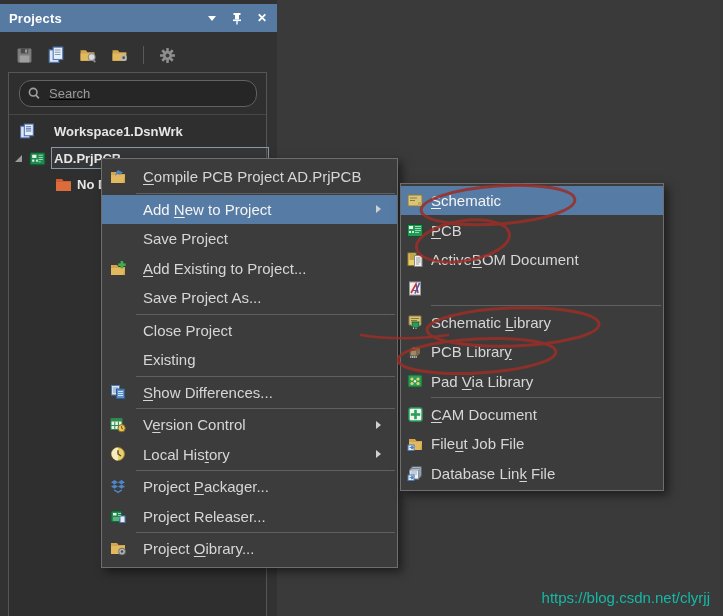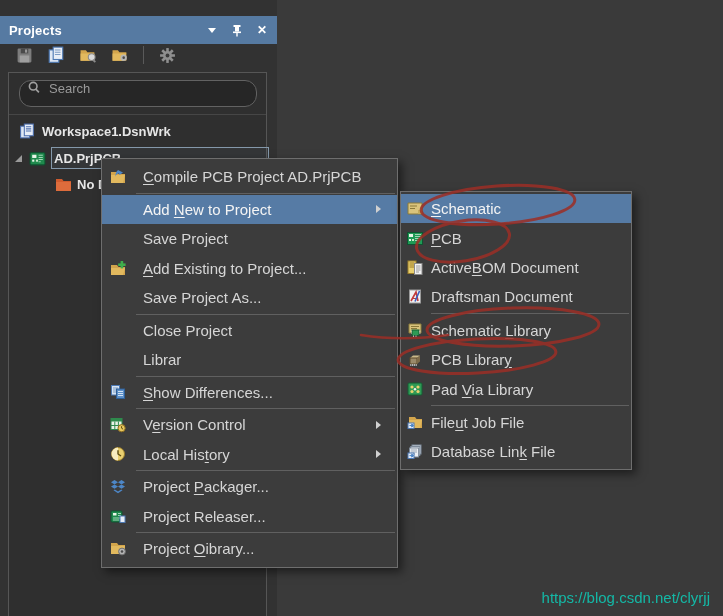--- a/index.html
+++ b/index.html
@@ -5,66 +5,66 @@
   * { margin:0; padding:0; box-sizing:border-box; }
   html,body { background:#2a2a2a; }
   .screen {
     position:relative; width:723px; height:616px; overflow:hidden;
     background:#3a3a3a; font-family:"Liberation Sans", sans-serif;
     -webkit-font-smoothing:antialiased;
   }
   
   .panel { position:absolute; left:0; top:0; width:277px; height:616px; background:#323232; }
   .panel-header {
-    position:absolute; left:0; top:16px; width:277px; height:28px;
+    position:absolute; left:0; top:4px; width:277px; height:28px;
     background:#567aa2; display:flex; align-items:center; padding:0 9px;
   }
   .panel-title { color:#ffffff; font-weight:bold; font-size:13px; letter-spacing:.2px; }
   .header-icons { margin-left:auto; display:flex; align-items:center; gap:13px; }
   .hicon { width:12px; height:12px; display:flex; align-items:center; justify-content:center; cursor:default; }
   .chev-down { width:0; height:0; border-left:4px solid transparent; border-right:4px solid transparent; border-top:5px solid #ffffff; }
   .close-x { color:#ffffff; font-size:12px; font-weight:bold; line-height:1; }
 
   .toolbar { position:absolute; left:14px; top:43px; display:flex; align-items:center; gap:12px; height:24px; }
   .ticon { width:20px; height:20px; display:flex; align-items:center; justify-content:center; }
   .tool-sep { width:1px; height:18px; background:#5a5a5a; margin:0 1px; }
 
   .inner {
     position:absolute; left:8px; top:72px; width:259px; height:544px;
     background:#2f2f2f; border:1px solid #565656; border-bottom:none;
   }
   .search-box {
     position:absolute; left:10px; top:7px; width:238px; height:27px;
     background:#262626; border:1px solid #626262; border-radius:12px;
-    display:flex; align-items:flex-start; padding:0 8px; gap:8px;
+    display:flex; align-items:center; padding:0 8px; gap:8px;text-decoration:underline;
   }
   .search-box input {
     background:transparent; border:none; outline:none; color:#cfcfcf;
     font-family:"Liberation Sans",sans-serif; font-size:13px; width:180px;
   }
   .search-box input::placeholder { color:#9a9a9a; }
   .search-divider { position:absolute; left:0; width:257px; top:41px; border-top:1px solid #464646; }
 
   .tree-row { position:absolute; display:flex; align-items:center; color:#e6e6e6; font-weight:bold; font-size:13px; }
-  .row-workspace { left:10px; top:48px; height:20px; gap:6px; }
+  .row-workspace { left:10px; top:48px; height:20px; gap:18px; }
   .row-project { left:0px; top:74px; height:22px; }
   .twisty { width:0; height:0; border-bottom:7px solid #9a9a9a; border-left:7px solid transparent; margin-left:6px; }
   .sel-box {
     display:flex; align-items:center; gap:4px; height:22px; width:218px; margin-left:5px;
     border:1px solid #8498aa; background:rgba(110,140,170,.08); padding-left:2px;
   }
   .row-folder { left:46px; top:101px; height:20px; gap:5px; white-space:nowrap; }
 
   
   .menu {
     position:absolute; background:#3c3c3c; border:1px solid #6e6e6e;
     box-shadow:4px 4px 9px rgba(0,0,0,.5); color:#d6d6d6; font-size:15px;
   }
   .main-menu { left:101px; top:158px; width:297px; padding:3px 0; z-index:10; }
-  .sub-menu  { left:400px; top:191px; width:232px; padding:2px 0; z-index:11; }
+  .sub-menu  { left:400px; top:183px; width:264px; padding:2px 0; z-index:11; }
   .menu-row { display:flex; align-items:center; padding:0 16px 0 6px; cursor:default; }
   .main-menu .menu-row { height:29.5px; }
   .sub-menu  .menu-row { height:29.4px; }
   .menu-row.hl { background:#567ba5; color:#f4f4f4; }
   .mi { width:20px; height:16px; display:flex; align-items:center; justify-content:center; flex:none; }
   .sub-menu .mi { width:16px; }
   .main-menu .lbl { margin-left:15px; white-space:nowrap; }
   .sub-menu  .lbl { margin-left:8px; white-space:nowrap; }
   .lbl span { white-space:pre; }
   .ac { text-decoration:underline; text-underline-offset:2px; }
@@ -238,21 +238,21 @@
 
     <div class="menu-sep"></div>
 
     <div class="menu-row">
       <span class="mi"></span>
       <span class="lbl"><span>Close Project</span><span class="ac"></span><span></span></span>
     </div>
 
     <div class="menu-row">
       <span class="mi"></span>
-      <span class="lbl"><span>Librar</span><span class="ac"></span><span></span></span>
+      <span class="lbl"><span>Existing</span><span class="ac"></span><span></span></span>
     </div>
 
     <div class="menu-sep"></div>
 
     <div class="menu-row">
       <span class="mi">
         <svg width="16" height="16" viewBox="0 0 16 16">
             <rect x="1.5" y="1.5" width="8" height="9.5" fill="#d7e4f2" stroke="#4d79b4"></rect>
             <path d="M3 4h5M3 6h5M3 8h5" stroke="#7d9cc4"></path>
             <rect x="6.5" y="5" width="8" height="9.5" fill="#5b8fc9" stroke="#2f5f96"></rect>
@@ -375,21 +375,20 @@
 
     <div class="menu-row">
       <span class="mi">
         <svg width="16" height="15" viewBox="0 0 16 15">
             <rect x="2.5" y="1" width="11" height="13" fill="#f0f0f0" stroke="#9a9a9a"></rect>
             <path d="M4 12 9 3l2 9" stroke="#c23b3b" stroke-width="1.6" fill="none"></path>
             <path d="M6 9.5h5" stroke="#c23b3b"></path>
             <path d="M12.5 2 8 12.5" stroke="#3b5fc2" stroke-width="1.6"></path>
           </svg>
       </span>
-      <span class="lbl"><span>Draftsman Document</span><span class="ac"></span><span></span></span>
     </div>
 
     <div class="menu-sep"></div>
 
     <div class="menu-row">
       <span class="mi">
         <svg width="16" height="15" viewBox="0 0 16 15">
             <path d="M2 1h12v9H2z" fill="#d9c47c" stroke="#8a7a3a"></path>
             <path d="M4 3.5h8M4 5.5h6" stroke="#8a7a3a"></path>
             <rect x="5" y="7" width="7" height="5.5" fill="#2f9a55" stroke="#145c33"></rect>
@@ -420,20 +419,30 @@
             <circle cx="5" cy="9.5" r="1.6" fill="#e9d06f"></circle>
             <circle cx="11" cy="9.5" r="1.6" fill="#e9d06f"></circle>
             <circle cx="8" cy="7.2" r="1.2" fill="#f2f2f2"></circle>
           </svg>
       </span>
       <span class="lbl"><span>Pad </span><span class="ac">V</span><span>ia Library</span></span>
     </div>
 
     <div class="menu-sep"></div>
 
+    <div class="menu-row">
+      <span class="mi">
+        <svg width="15" height="15" viewBox="0 0 15 15">
+            <rect x="1" y="1" width="13" height="13" rx="2" fill="#eef5ee" stroke="#2aa05a" stroke-width="1.4"></rect>
+            <rect x="6.2" y="2.8" width="2.6" height="9.4" fill="#2aa05a"></rect>
+            <rect x="2.8" y="6.2" width="9.4" height="2.6" fill="#2aa05a"></rect>
+          </svg>
+      </span>
+      <span class="lbl"><span></span><span class="ac">C</span><span>AM Document</span></span>
+    </div>
 
     <div class="menu-row">
       <span class="mi">
         <svg width="16" height="14" viewBox="0 0 16 14">
             <path d="M2 2h6l1.5 2H15v9H2z" fill="#d3a54c"></path>
             <path d="M2 5h13l-2 8H2z" fill="#e2b95e"></path>
             <rect x="1" y="8" width="6" height="5.5" fill="#e8eef7" stroke="#4d79b4"></rect>
             <path d="M2.5 10.5h2.2M4.7 9l2 1.5-2 1.5z" fill="#4d86c6" stroke="#4d86c6"></path>
           </svg>
       </span>

